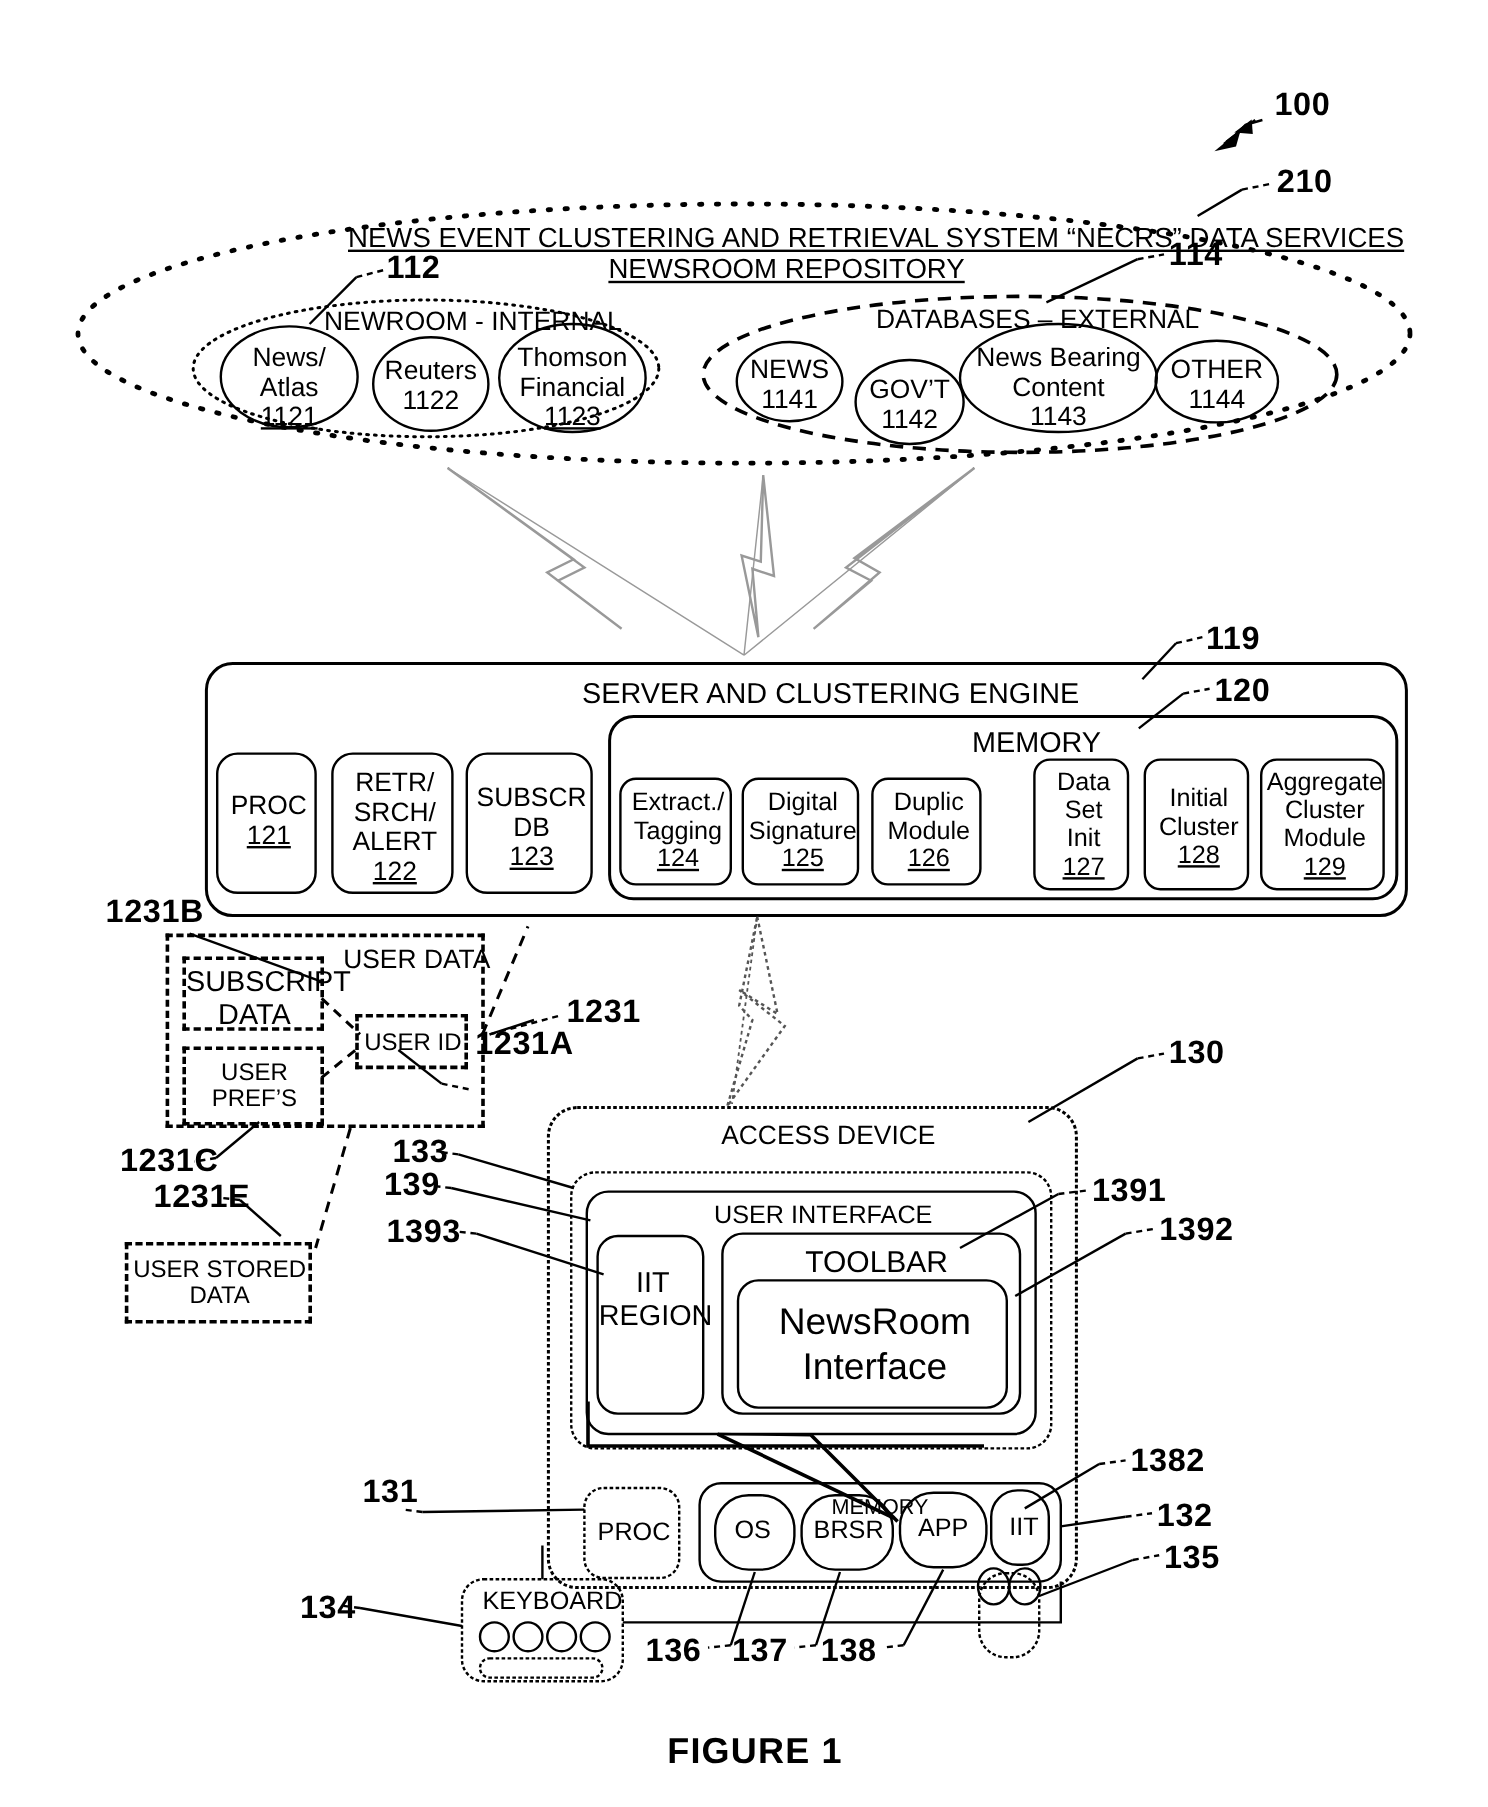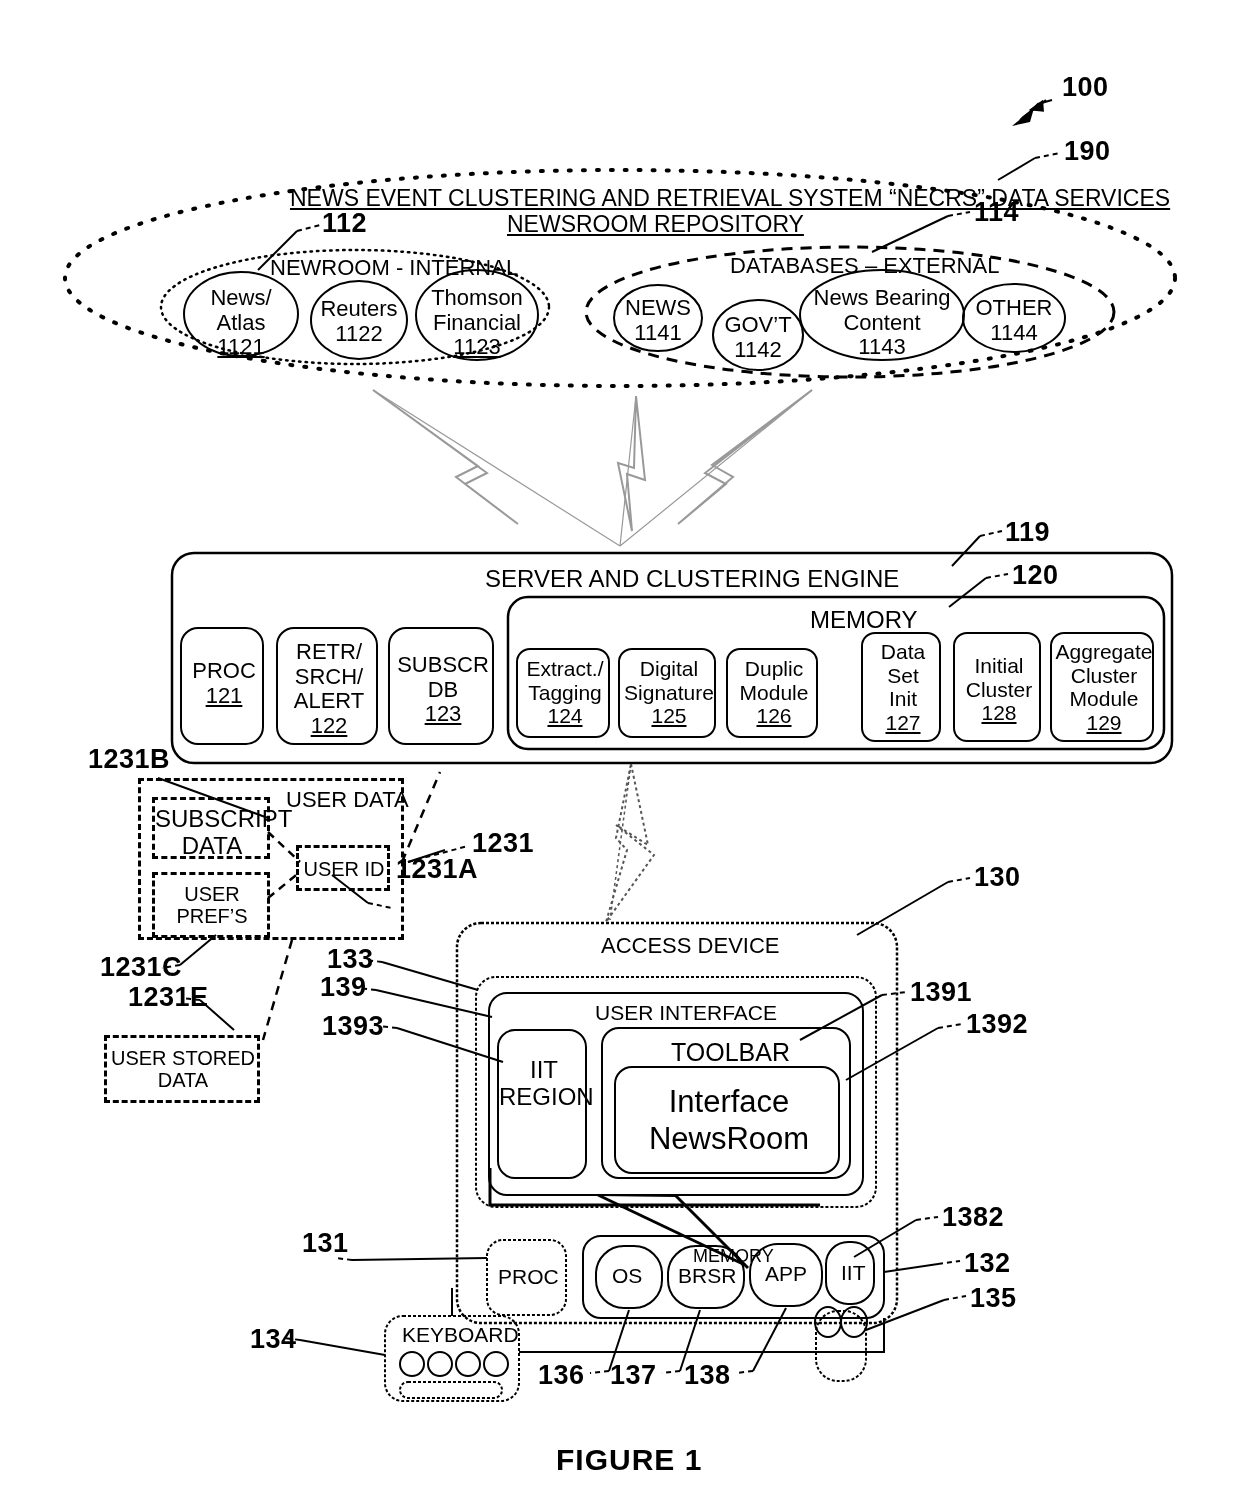--- a/index.html
+++ b/index.html
@@ -157,21 +157,21 @@
     <path d="M452 1316 L452 1288 M519 1352 L884 1352 L884 1318" stroke="#000" stroke-width="2" fill="none"></path>
 
     <rect x="816" y="1311" width="50" height="70" rx="22" ry="22" fill="none" stroke="#000" stroke-width="2" stroke-dasharray="3 2"></rect>
     <ellipse cx="828" cy="1322" rx="13" ry="15" fill="none" stroke="#000" stroke-width="2"></ellipse>
     <ellipse cx="854" cy="1322" rx="13" ry="15" fill="none" stroke="#000" stroke-width="2"></ellipse>
     <path d="M866 1330 L944 1300" stroke="#000" stroke-width="2" fill="none"></path>
     <path d="M944 1300 L966 1296" stroke="#000" stroke-width="2" stroke-dasharray="5 4" fill="none"></path>
   </svg>
 
   <div class="lbl" style="left:1062px;top:72px;">100</div>
-  <div class="lbl" style="left:1064px;top:136px;">190</div>
+  <div class="lbl" style="left:1064px;top:136px;">210</div>
   <div class="lbl" style="left:322px;top:208px;">112</div>
   <div class="lbl" style="left:974px;top:197px;">114</div>
   <div class="lbl" style="left:1005px;top:517px;">119</div>
   <div class="lbl" style="left:1012px;top:560px;">120</div>
   <div class="lbl" style="left:88px;top:744px;">1231B</div>
   <div class="lbl" style="left:472px;top:828px;">1231</div>
   <div class="lbl" style="left:396px;top:854px;">1231A</div>
   <div class="lbl" style="left:100px;top:952px;">1231C</div>
   <div class="lbl" style="left:128px;top:982px;">1231E</div>
   <div class="lbl" style="left:974px;top:862px;">130</div>
@@ -336,22 +336,22 @@
       <div>REGION</div>
     </div>
   </div>
 
   <div class="rb" style="left:601px;top:1027px;width:250px;height:152px;">
     <div class="txt" style="left:68px;top:9px;font-size:25px;">TOOLBAR</div>
   </div>
 
   <div class="rb" style="left:614px;top:1066px;width:226px;height:108px;">
     <div class="txtc" style="left:0;top:15px;width:226px;font-size:31px;line-height:1.2;">
+      <div>NewsRoom</div>
       <div>Interface</div>
-      <div>NewsRoom</div>
     </div>
   </div>
 
   <div class="txt" style="left:498px;top:1265px;font-size:21px;">PROC</div>
   <div class="txt" style="left:693px;top:1246px;font-size:18px;">MEMORY</div>
 
   <div class="txt" style="left:612px;top:1264px;font-size:21px;">OS</div>
   <div class="txt" style="left:678px;top:1264px;font-size:21px;">BRSR</div>
   <div class="txt" style="left:765px;top:1262px;font-size:21px;">APP</div>
   <div class="txt" style="left:841px;top:1261px;font-size:21px;">IIT</div>

